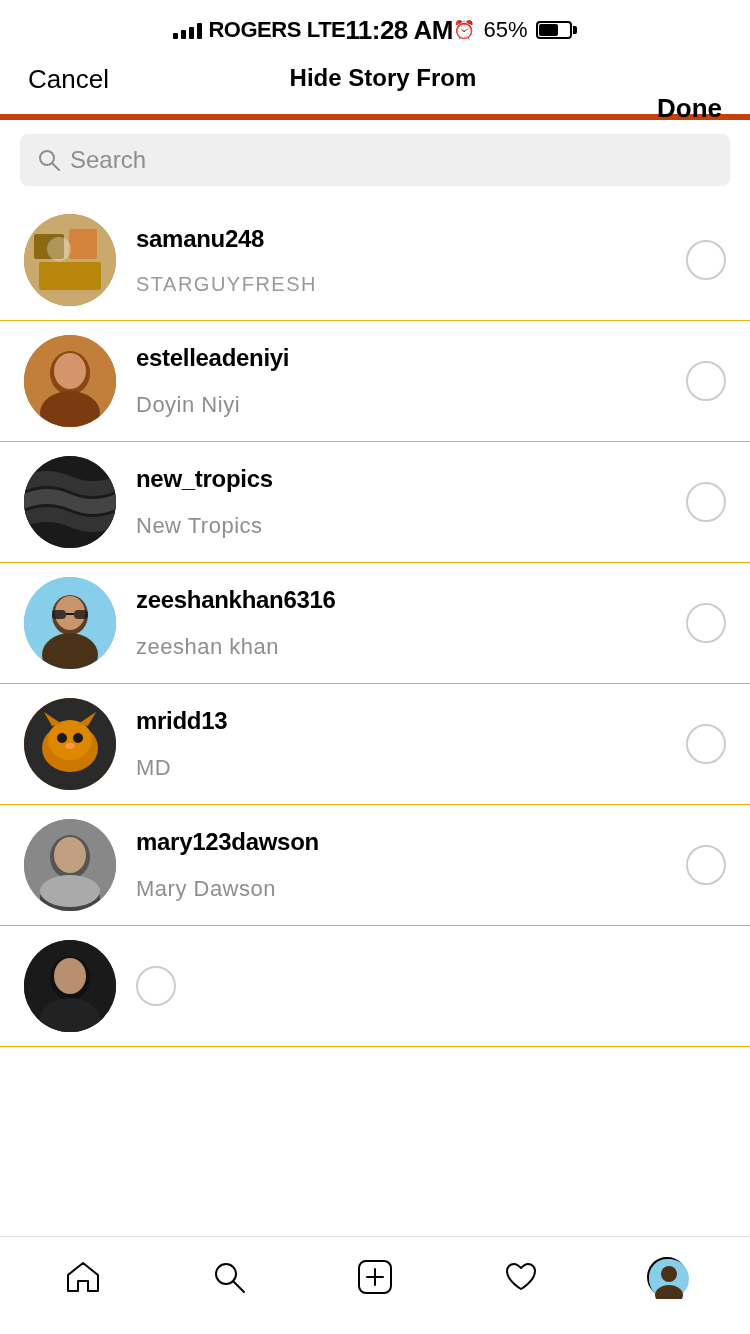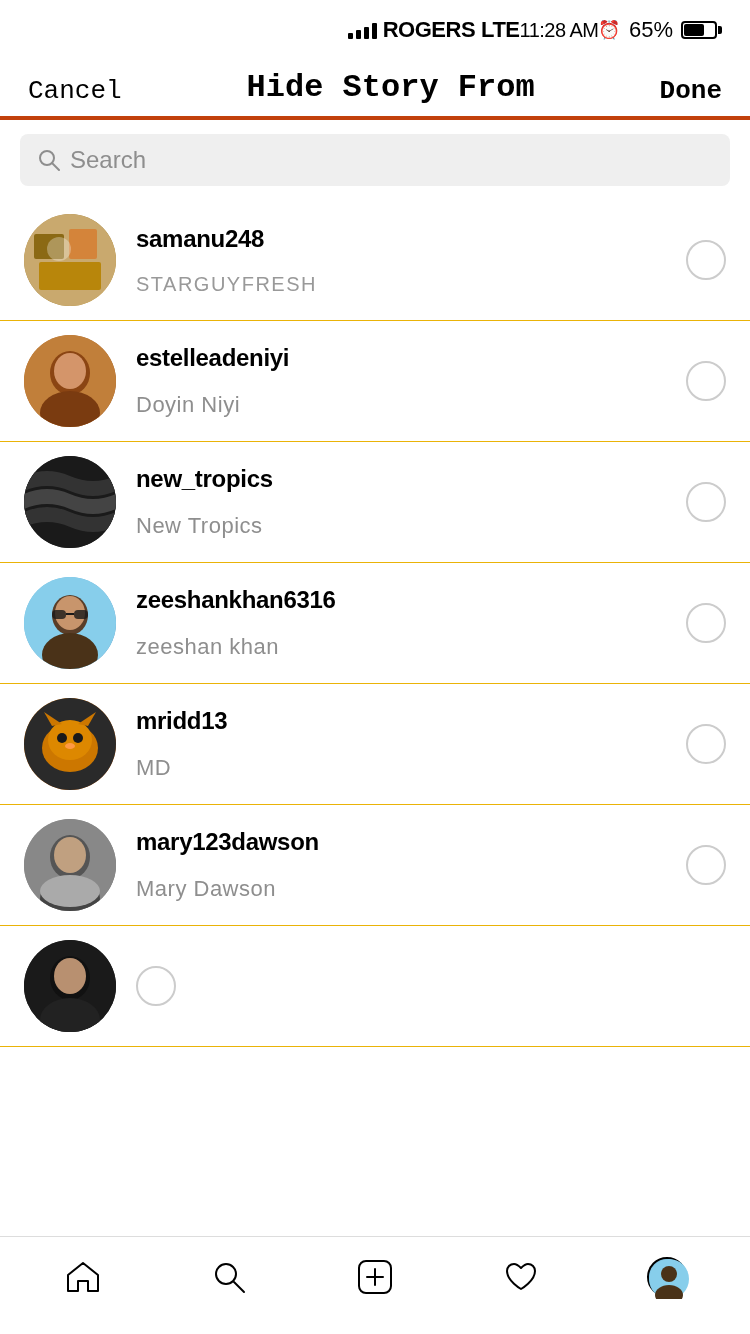--- a/index.html
+++ b/index.html
@@ -9,21 +9,21 @@
       height: 1334px;
       font-family: -apple-system, 'Helvetica Neue', sans-serif;
       background: #fff;
       overflow: hidden;
       position: relative;
     }
 
     
     .status-bar {
       display: flex;
-      justify-content: flex-end;
+      justify-content: center;
       align-items: center;
       padding: 14px 28px 8px;
       background: #fff;
       height: 54px;
     }
     .status-left {
       display: flex;
       align-items: center;
       gap: 6px;
       font-size: 22px;
@@ -35,22 +35,22 @@
       align-items: flex-end;
       gap: 3px;
       height: 18px;
     }
     .signal-bars span {
       background: #000;
       width: 5px;
       border-radius: 1px;
     }
     .status-center {
-      font-size: 20px;
-      font-weight: 400;
+      font-size: 26px;
+      font-weight: 700;
       letter-spacing: -0.5px;
     }
     .status-right {
       display: flex;
       align-items: center;
       gap: 8px;
       font-size: 22px;
       font-weight: 500;
     }
     .battery-icon {
@@ -79,34 +79,33 @@
       height: 8px;
       background: #000;
       border-radius: 0 2px 2px 0;
       margin-left: 1px;
     }
 
     
     .nav-bar {
       display: flex;
       justify-content: space-between;
-      align-items: flex-end;
+      align-items: flex-start;
       padding: 10px 28px;
-      border-bottom: 4px solid #c2410c;
+      border-bottom: 6px solid #c2410c;
       height: 66px;
-      font-family: Liberation Mono, monospace;
     }
     .nav-cancel {
       font-size: 26px;
       color: #000;
       font-weight: 400;
       cursor: pointer;
     }
     .nav-title {
-      font-size: 32px;
+      font-size: 24px;
       font-weight: 700;
       color: #000;
     }
     .nav-done {
       font-size: 26px;
       font-weight: 700;
       color: #000;
       cursor: pointer;
       margin-top: 29px;
     }

